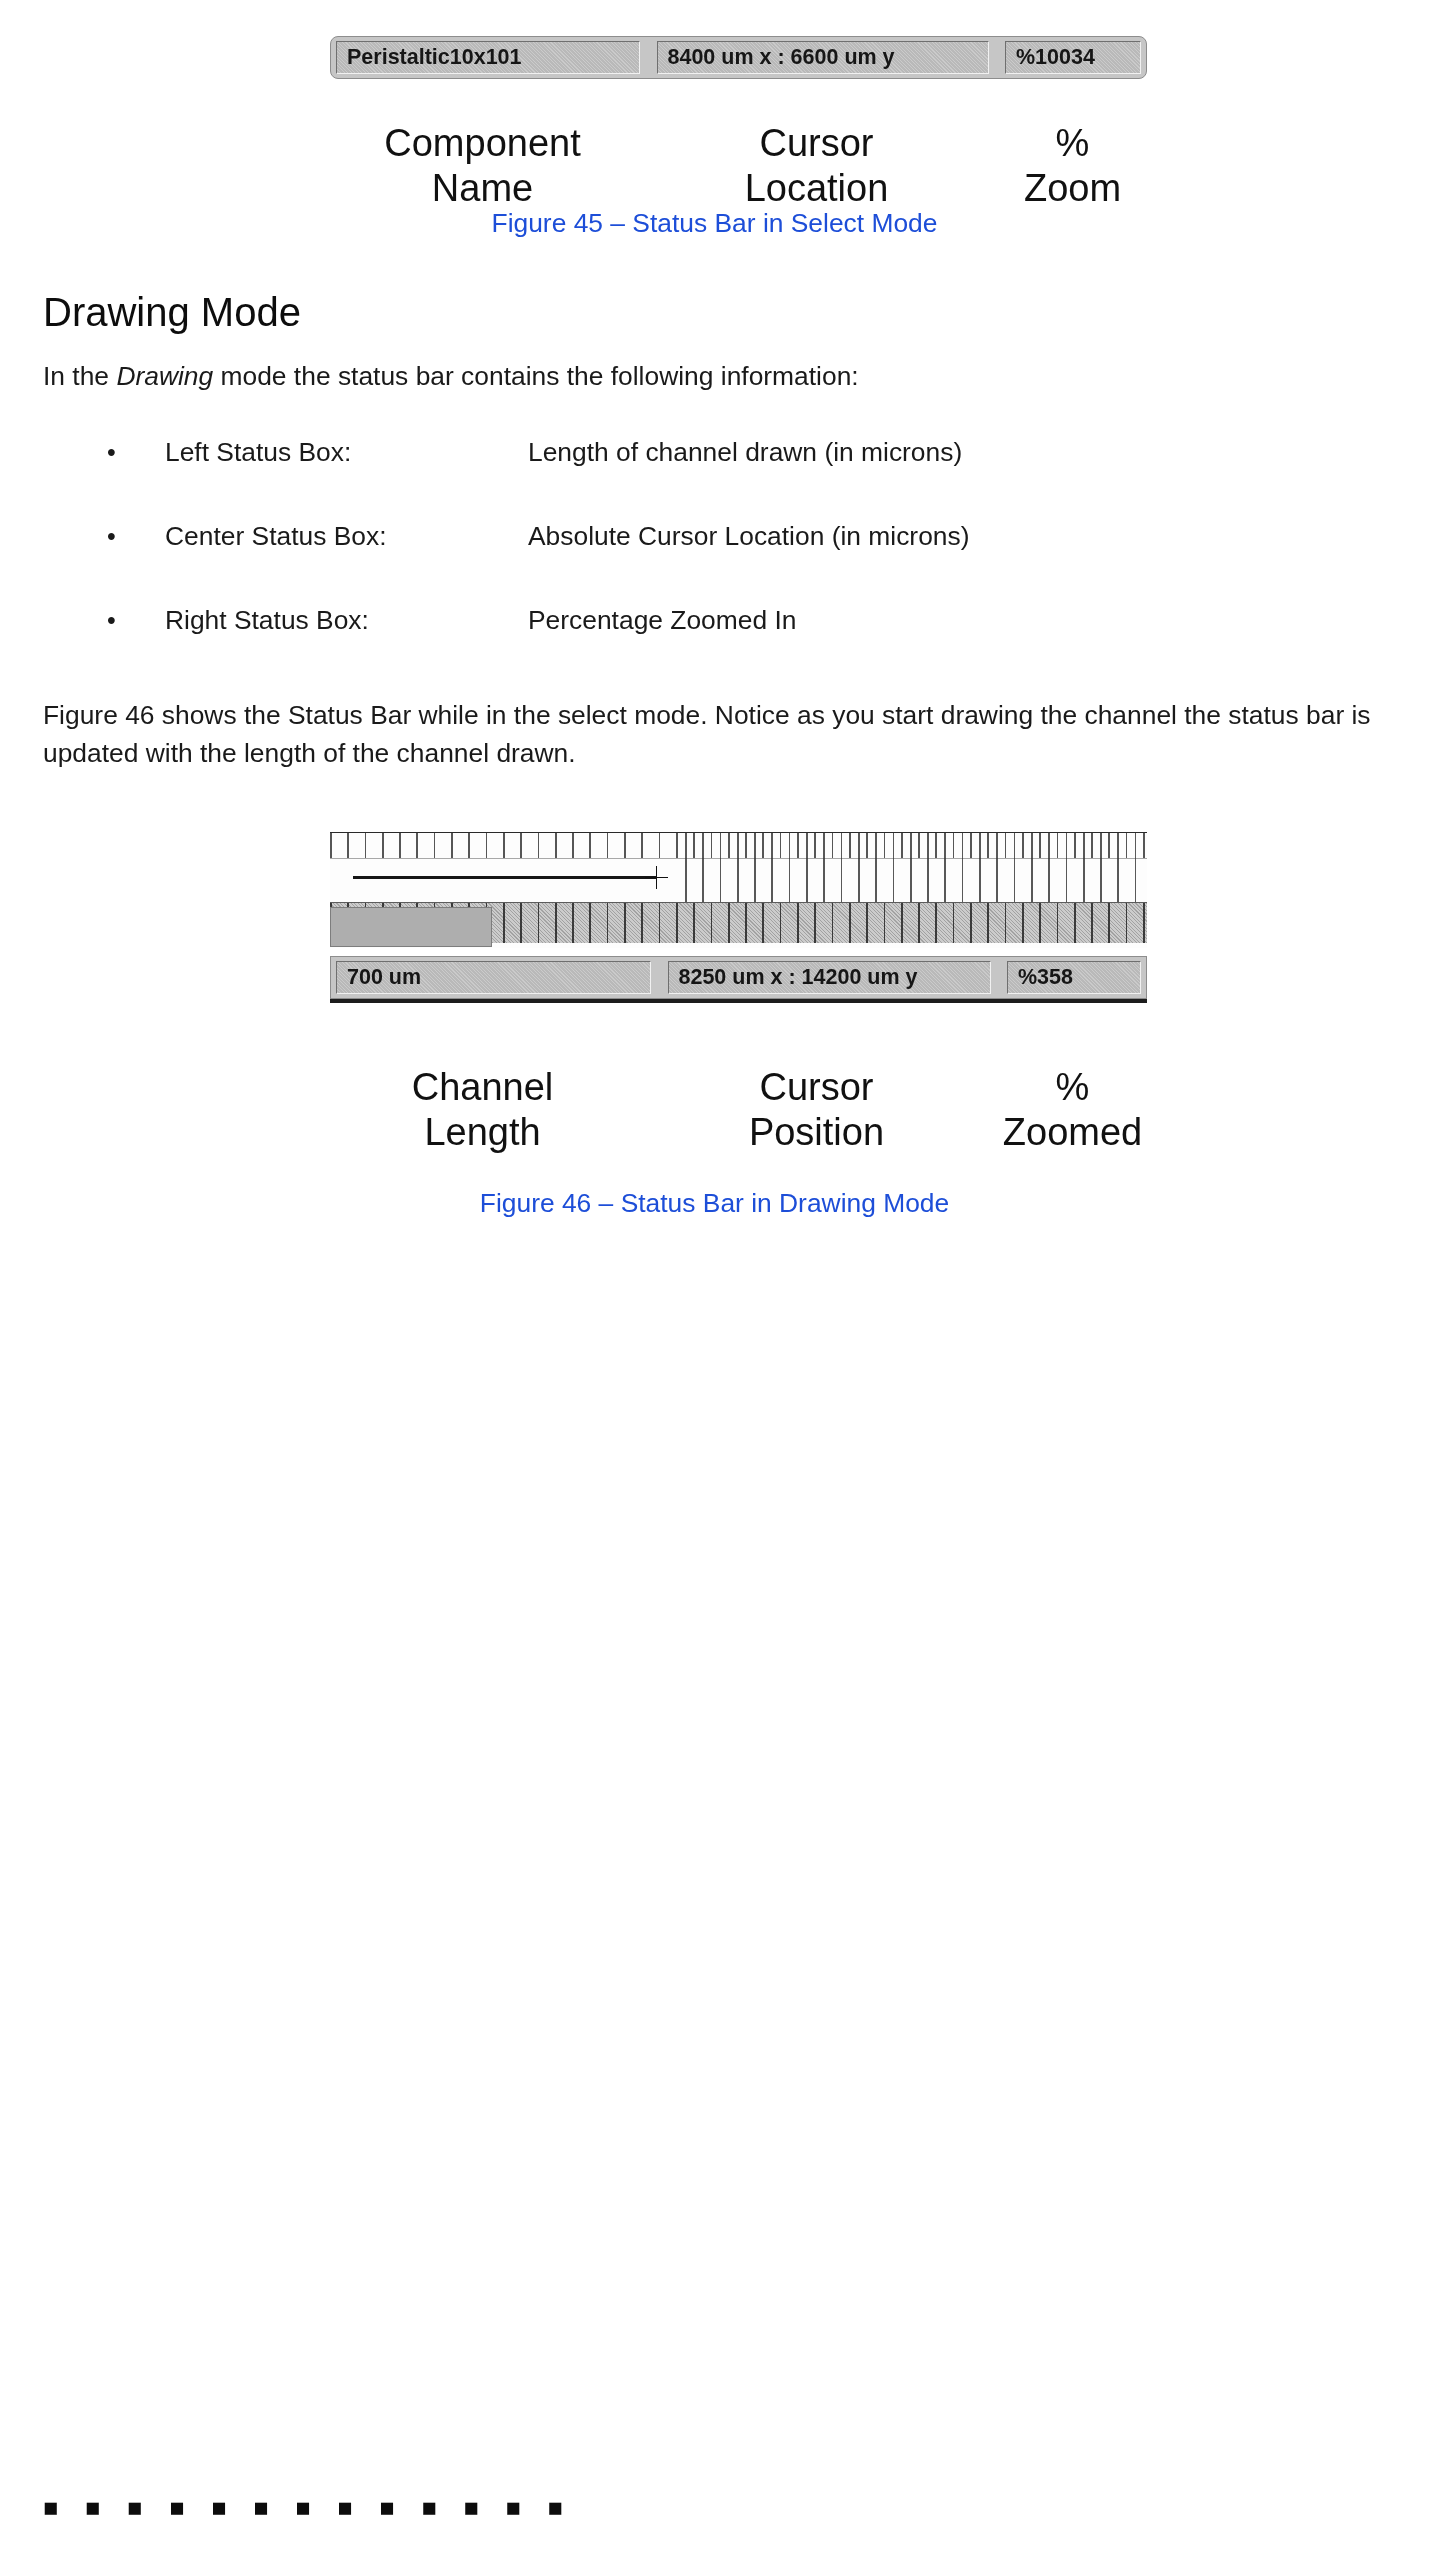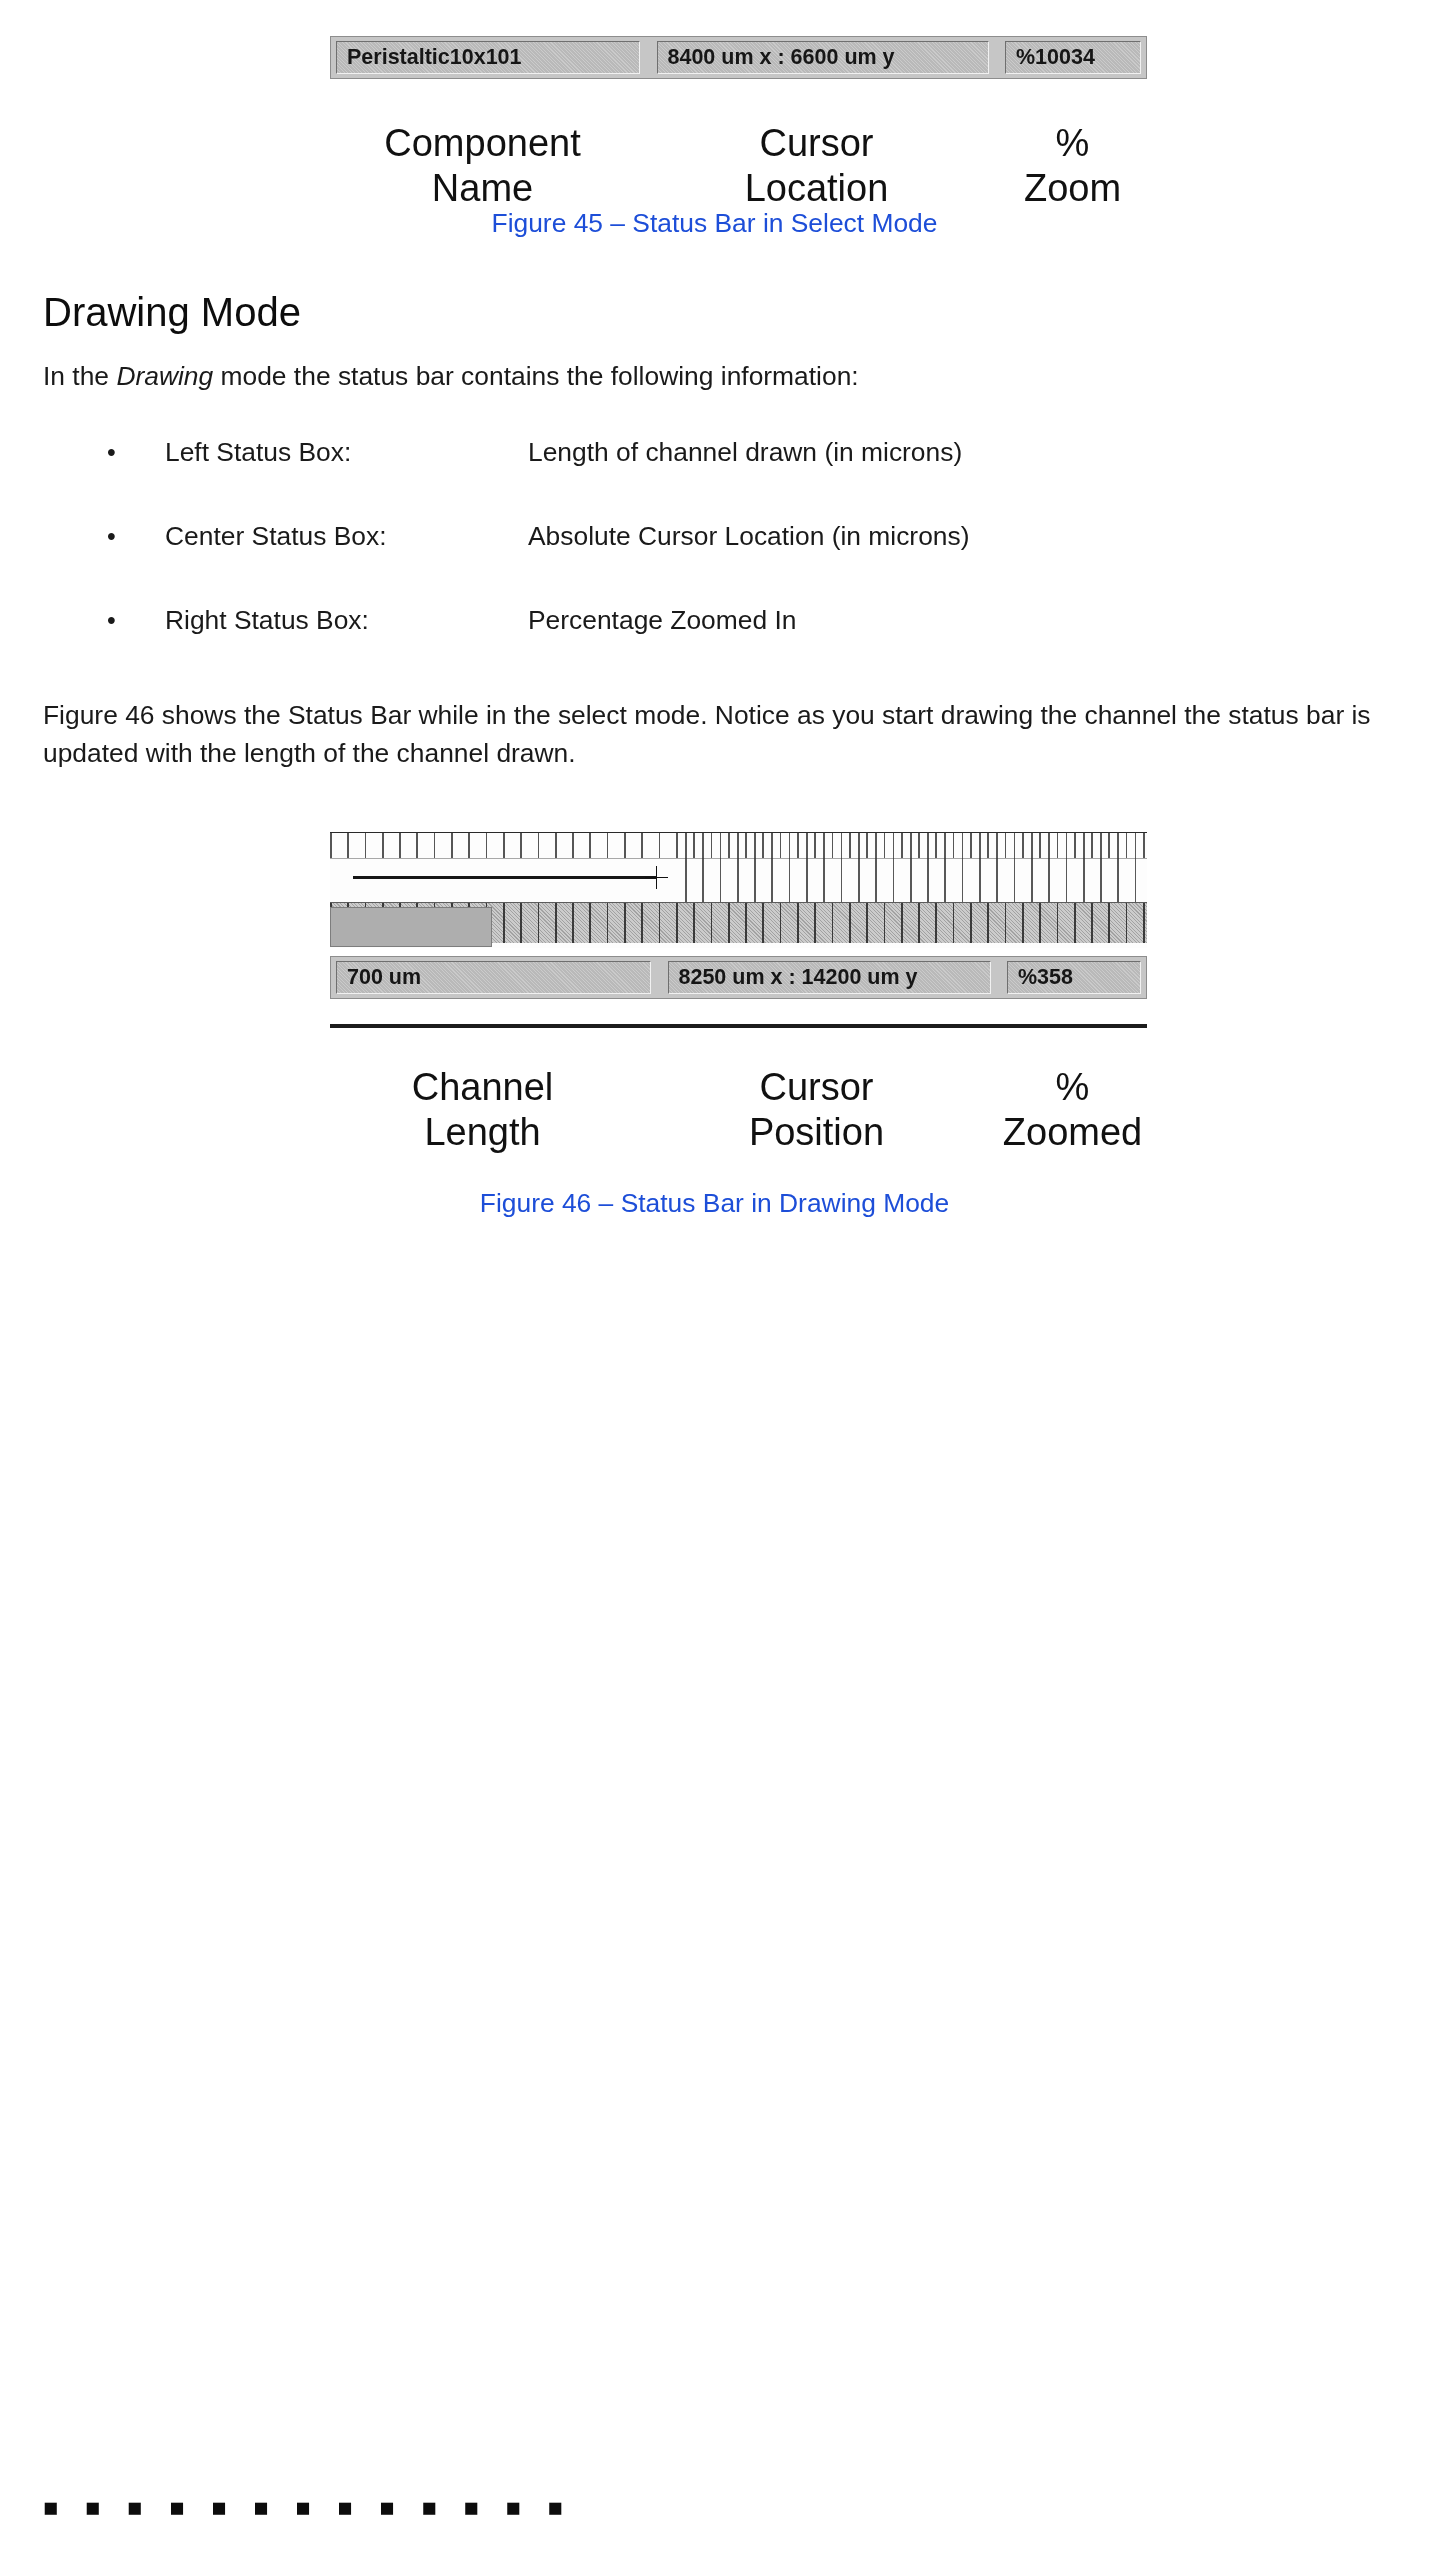--- a/index.html
+++ b/index.html
@@ -35,21 +35,21 @@
     align-items: center;
     padding: 0 10px;
     font-size: 21.5px;
     font-weight: bold;
     color: #161616;
     white-space: nowrap;
     overflow: hidden;
   }
 
   
-  .fig45-bar { position: absolute; left: 330px; top: 36px; width: 817px; }
+  .fig45-bar { position: absolute; left: 330px; top: 36px; width: 817px; border-radius: 8px; }
   .fig45-bar .sb-box.b1 { width: 304px; }
   .fig45-bar .sb-box.b2 { width: 332px; }
   .fig45-bar .sb-box.b3 { flex: 1; }
 
   .labels-row {
     position: absolute;
     display: flex;
     gap: 16.5px;
     width: 817px;
     left: 330px;
@@ -116,21 +116,21 @@
     margin-top: 18px;
   }
 
   
   .fig46 {
     position: absolute;
     left: 330px;
     top: 832px;
     width: 817px;
     border-bottom: 4.1px solid #1c1c1c;
-    padding-bottom: 25px;
+    padding-bottom: 0;
   }
   .canvas46 {
     position: relative;
     height: 116px;
     background: #fdfdfd;
     border-top: 1.7px solid #2a2a2a;
     overflow: hidden;
   }
   .ruler-ticks {
     position: absolute;

